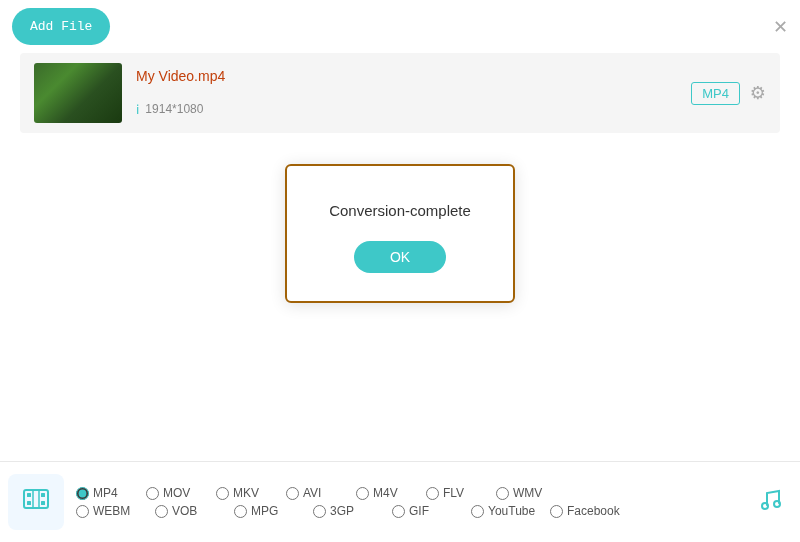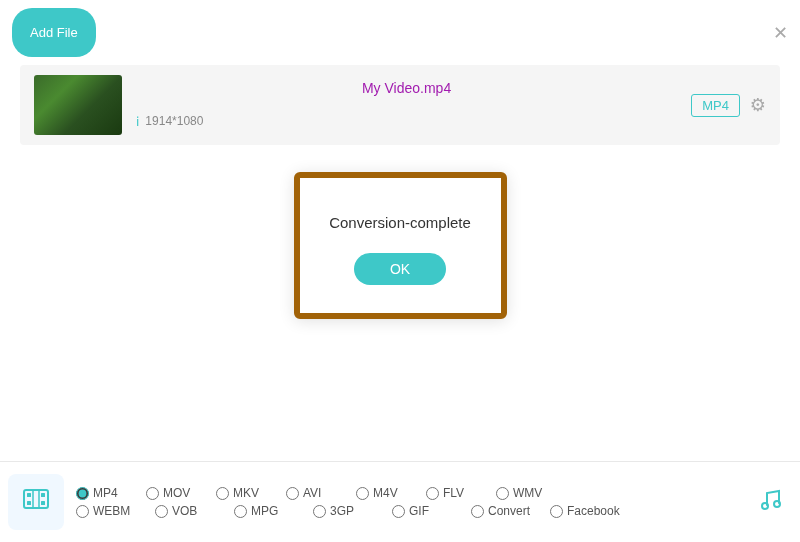--- a/index.html
+++ b/index.html
@@ -19,24 +19,25 @@
       justify-content: space-between;
       padding: 8px 12px;
       background: #fff;
     }
 
     .add-file-btn {
       background: #3ec8c8;
       color: #fff;
       border: none;
       border-radius: 20px;
-      padding: 17px 18px;
+      padding: 11px 18px;
       font-size: 13px;
       cursor: pointer;
       font-weight: 500;
+      font-family: Liberation Mono, monospace;
     }
 
     .close-btn {
       background: none;
       border: none;
       cursor: pointer;
       color: #aaa;
       font-size: 18px;
       line-height: 1;
     }
@@ -67,24 +68,23 @@
       height: 100%;
       background: linear-gradient(135deg, #3a6b2a 0%, #4a8a30 30%, #2a5020 60%, #1a3a10 100%);
     }
 
     .file-info {
       flex: 1;
     }
 
     .file-name {
       font-size: 14px;
-      color: #a21caf;
+      color: #c2410c;
       font-weight: 500;
       margin-bottom: 16px;
-      text-align: center;
     }
 
     .file-meta {
       display: flex;
       align-items: center;
       gap: 6px;
       font-size: 12px;
       color: #888;
     }
 
@@ -130,23 +130,23 @@
       top: 0; left: 0; right: 0; bottom: 0;
       background: rgba(255,255,255,0.3);
       display: flex;
       align-items: center;
       justify-content: center;
       z-index: 10;
     }
 
     .modal-box {
       background: #fff;
-      border: 6px solid #a16207;
+      border: 2px solid #a16207;
       border-radius: 6px;
-      width: 213px;
+      width: 230px;
       padding: 36px 24px 28px;
       text-align: center;
       box-shadow: 0 2px 16px rgba(0,0,0,0.12);
     }
 
     .modal-title {
       font-size: 15px;
       color: #333;
       margin-bottom: 22px;
     }
@@ -347,21 +347,21 @@
         <div class="format-option">
           <input type="radio" name="format" id="fmt_3gp" style="">
           <label for="fmt_3gp">3GP</label>
         </div>
         <div class="format-option">
           <input type="radio" name="format" id="fmt_gif" style="">
           <label for="fmt_gif">GIF</label>
         </div>
         <div class="format-option">
           <input type="radio" name="format" id="fmt_youtube" style="">
-          <label for="fmt_youtube">Convert</label>
+          <label for="fmt_youtube">YouTube</label>
         </div>
         <div class="format-option">
           <input type="radio" name="format" id="fmt_facebook" style="">
           <label for="fmt_facebook">Facebook</label>
         </div>
       </div>
     </div>
 
     <div class="music-icon-area">
       <span class="music-note">

